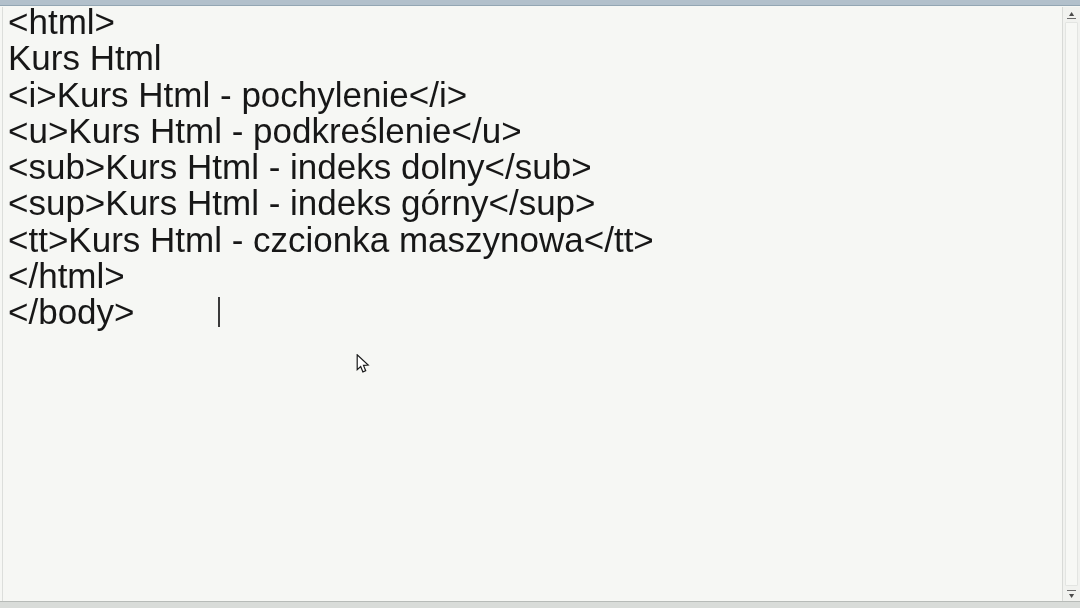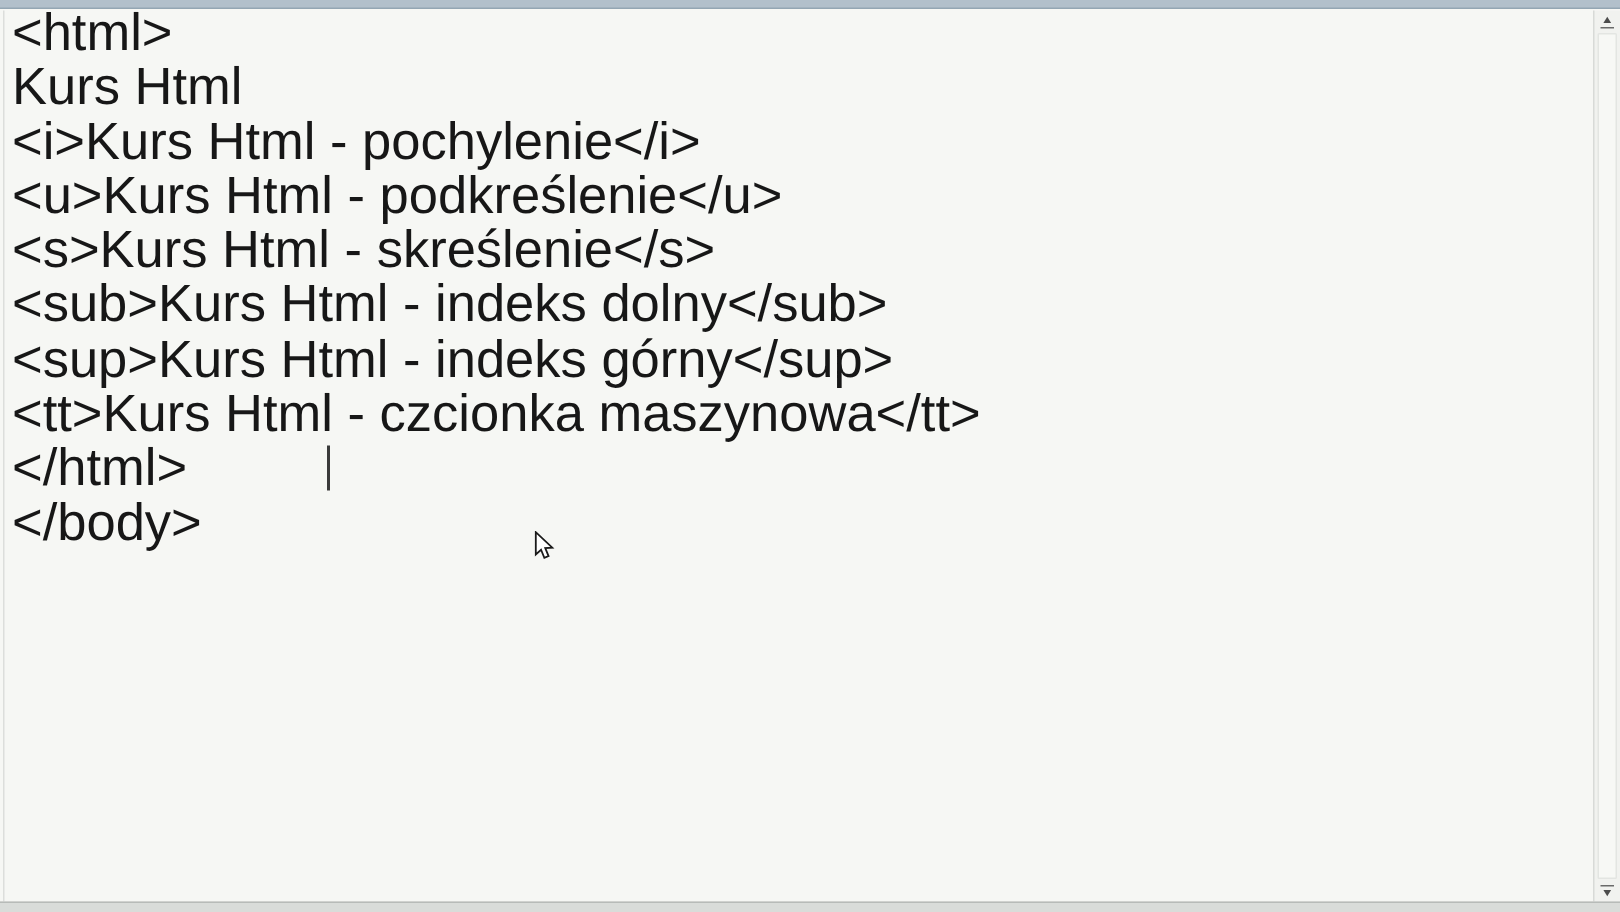--- a/index.html
+++ b/index.html
@@ -124,21 +124,20 @@
   <div class="top-edge"></div>
 
   <div class="left-edge-line"></div>
 
   <div class="text-area">
     <div class="code-lines">
         <div class="code-line">&lt;html&gt;</div>
         <div class="code-line">Kurs Html</div>
         <div class="code-line">&lt;i&gt;Kurs Html - pochylenie&lt;/i&gt;</div>
         <div class="code-line">&lt;u&gt;Kurs Html - podkreślenie&lt;/u&gt;</div>
-        <div class="code-line">&lt;s&gt;Kurs Html - skreślenie&lt;/s&gt;</div>
         <div class="code-line">&lt;sub&gt;Kurs Html - indeks dolny&lt;/sub&gt;</div>
         <div class="code-line">&lt;sup&gt;Kurs Html - indeks górny&lt;/sup&gt;</div>
         <div class="code-line">&lt;tt&gt;Kurs Html - czcionka maszynowa&lt;/tt&gt;</div>
         <div class="code-line">&lt;/html&gt;</div>
         <div class="code-line">&lt;/body&gt;</div>
       </div>
   </div>
 
   <div class="text-caret"></div>
 

